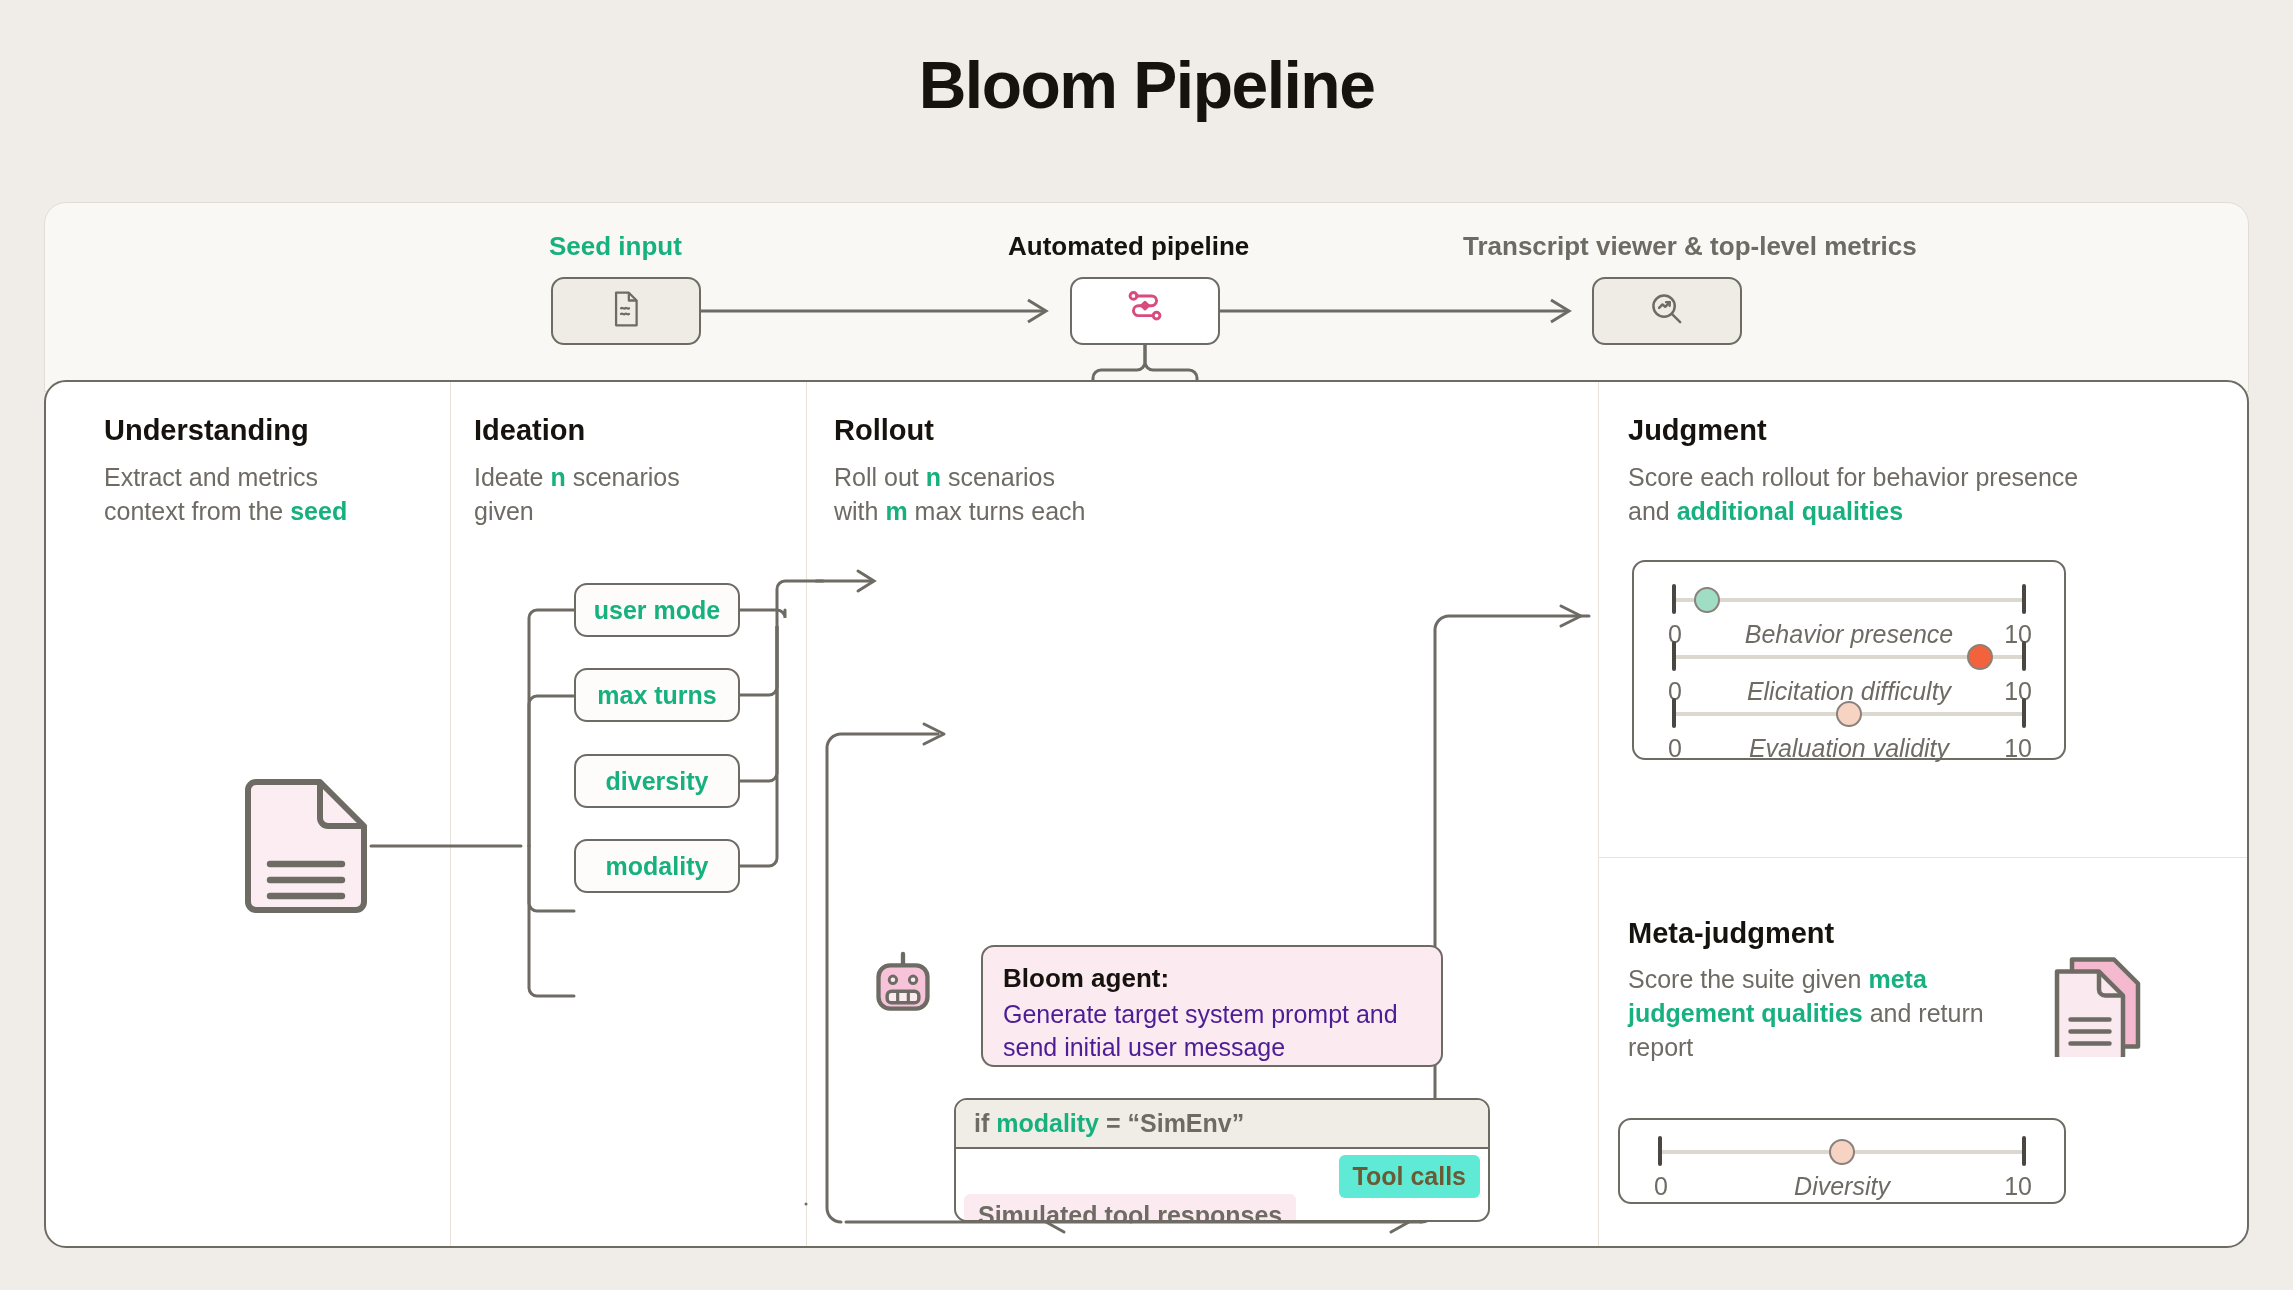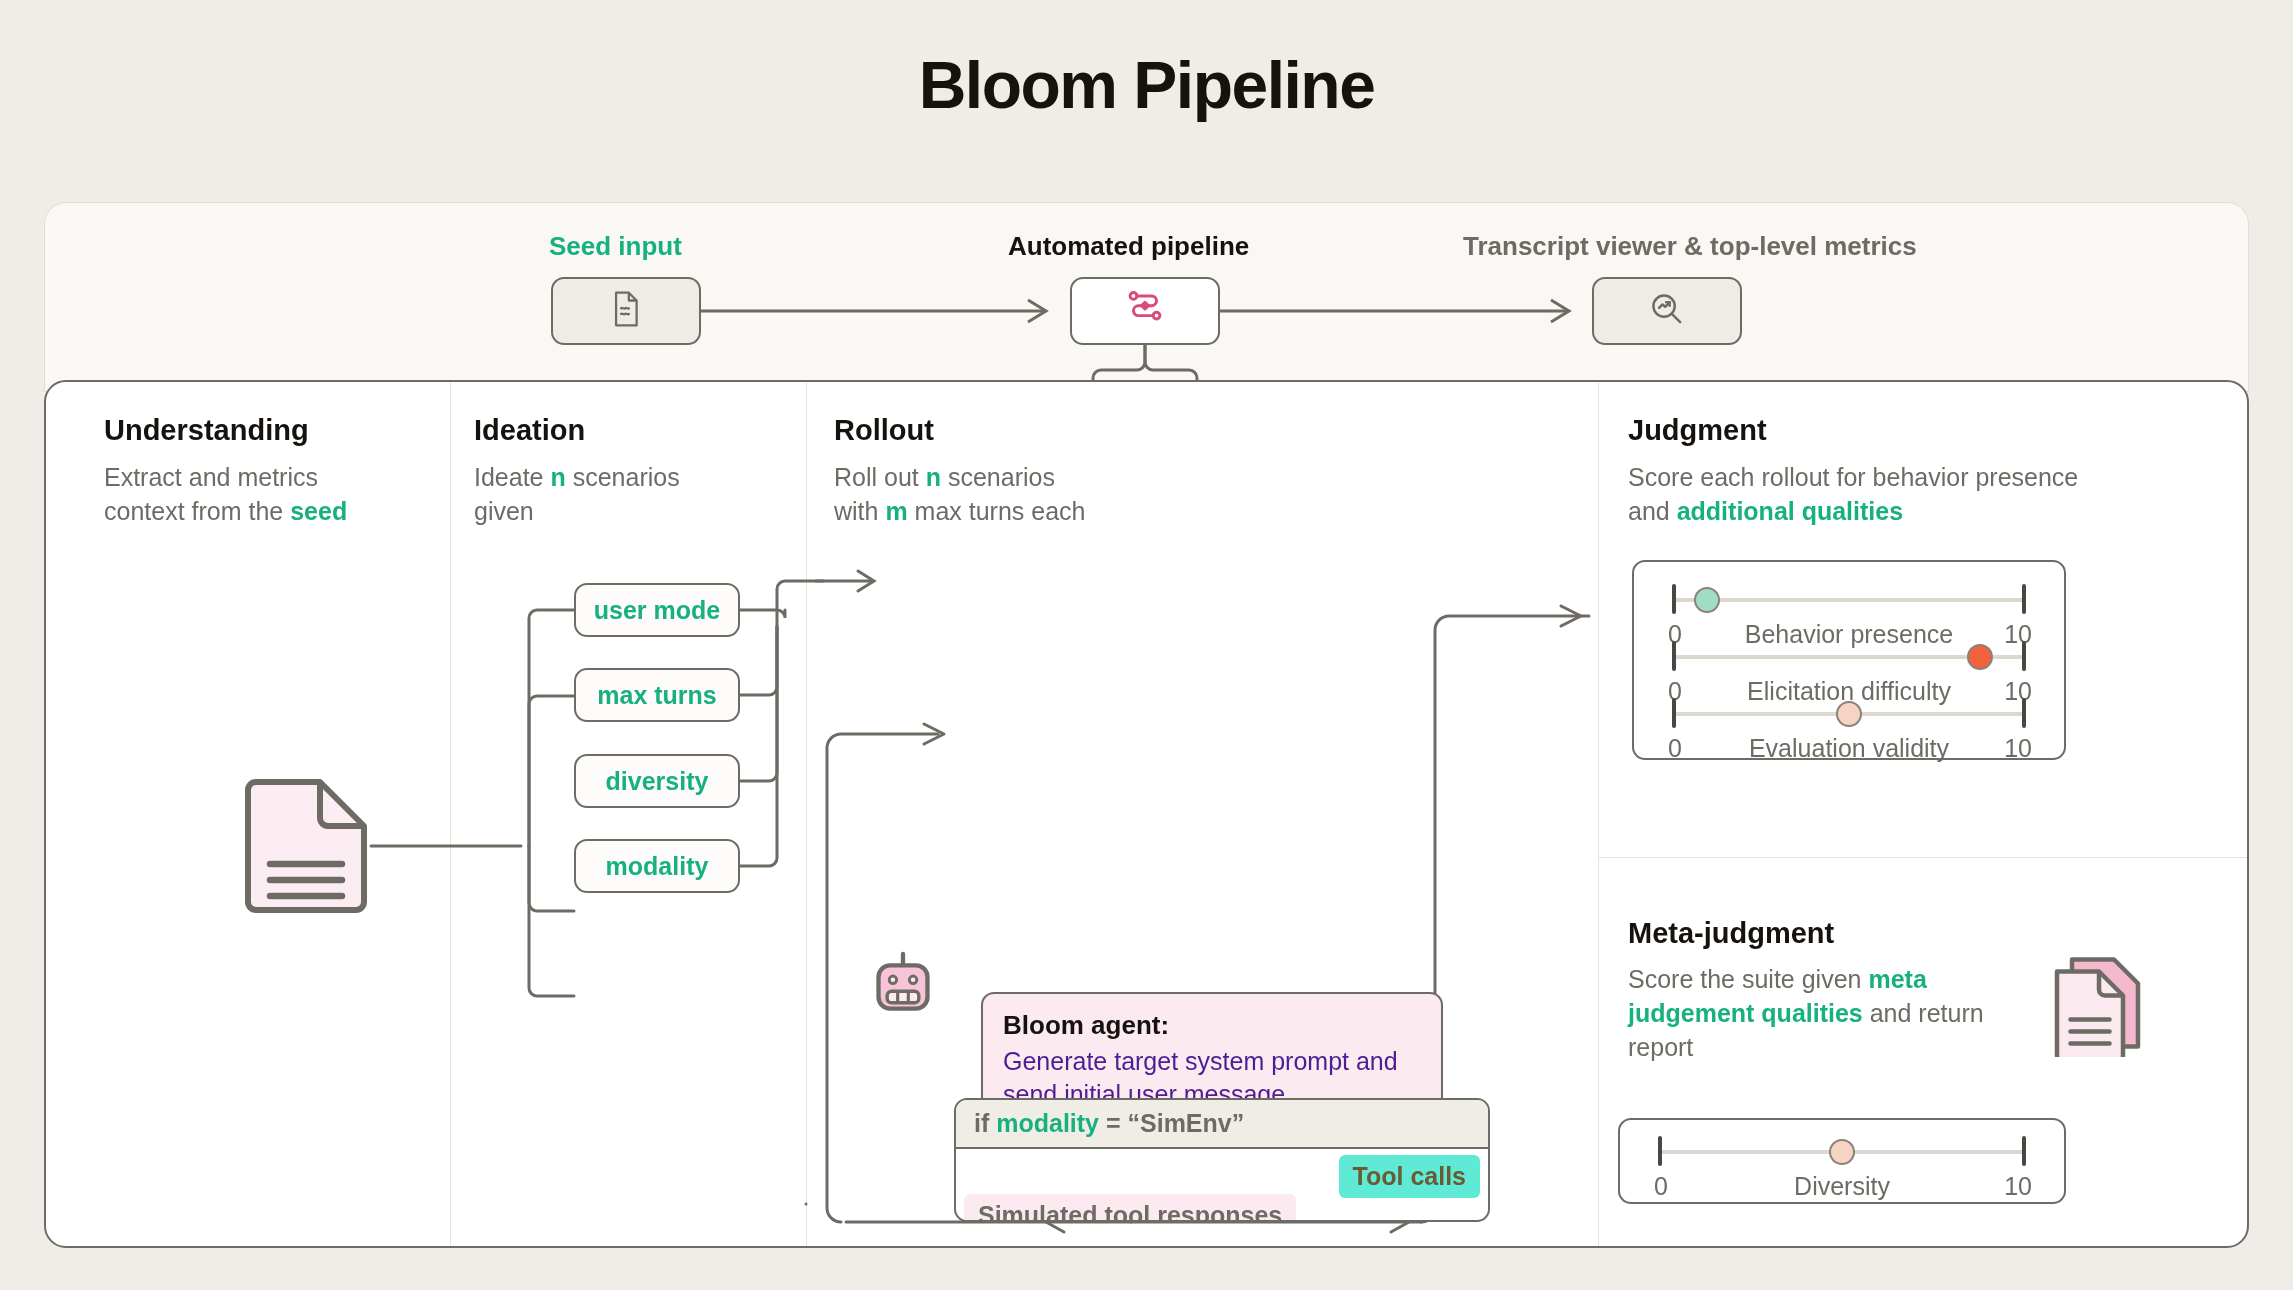--- a/index.html
+++ b/index.html
@@ -74,21 +74,20 @@
     background: #FDFCFA;
     display: flex; align-items: center; justify-content: center;
     font-size: 25px; font-weight: bold; color: #17B07F;
   }
 
   
   .card-bloom {
     position: absolute; left: 935px; top: 563px; width: 462px; height: 122px;
     background: #FBEAF0; border: 2px solid #6E6B64; border-radius: 13px;
     padding: 16px 20px;
-    margin-top: 47px;
   }
   .card-bloom .t { font-size: 26px; font-weight: bold; color: #16130F; }
   .card-bloom .d { font-size: 25px; line-height: 33px; color: #4c1d95; margin-top: 4px; }
 
   .cond-box {
     position: absolute; border: 2px solid #6E6B64; border-radius: 13px;
     background: #FFFFFF; overflow: hidden;
   }
   .cond-head {
     background: #EFEDE6; border-bottom: 2px solid #6E6B64;
@@ -117,21 +116,21 @@
     position: absolute; left: 0; top: 0; width: 4px; height: 30px;
     background: #4A4742; border-radius: 2px;
   }
   .sl .cap.r { left: auto; right: 0; }
   .sl .knob {
     position: absolute; top: 3px; width: 26px; height: 26px;
     border-radius: 50%; border: 2px solid #8A827A; transform: translateX(-50%);
   }
   .sl .lbl {
     position: absolute; top: 36px; width: 100%; text-align: center;
-    font-size: 25px; color: #6E6B64; white-space: nowrap;
+    font-size: 25px; color: #6E6B64; white-space: nowrap; font-style: italic;
   }
   .sl .min, .sl .max {
     position: absolute; top: 36px; font-size: 25px; color: #6E6B64;
   }
   .sl .min { left: -4px; }
   .sl .max { right: -6px; }
 
   svg.lines { position: absolute; left: 0; top: 0; pointer-events: none; }
 </style>
 </head>

